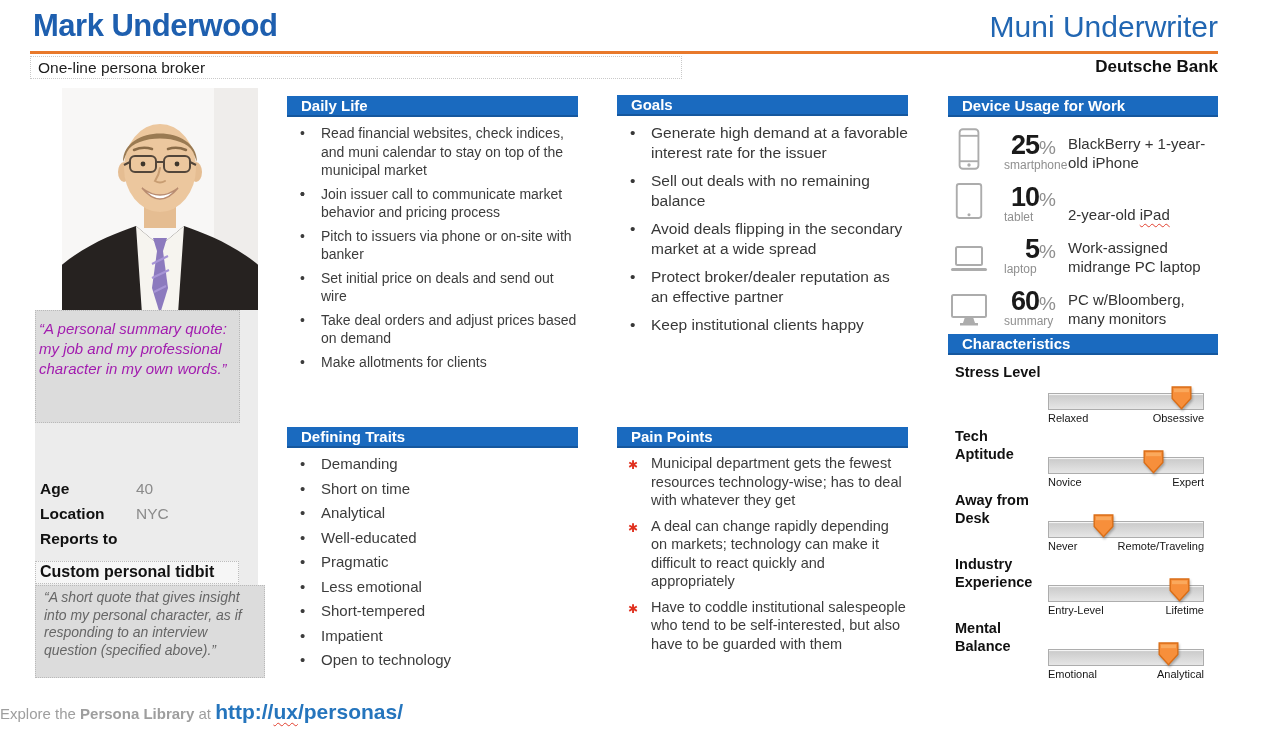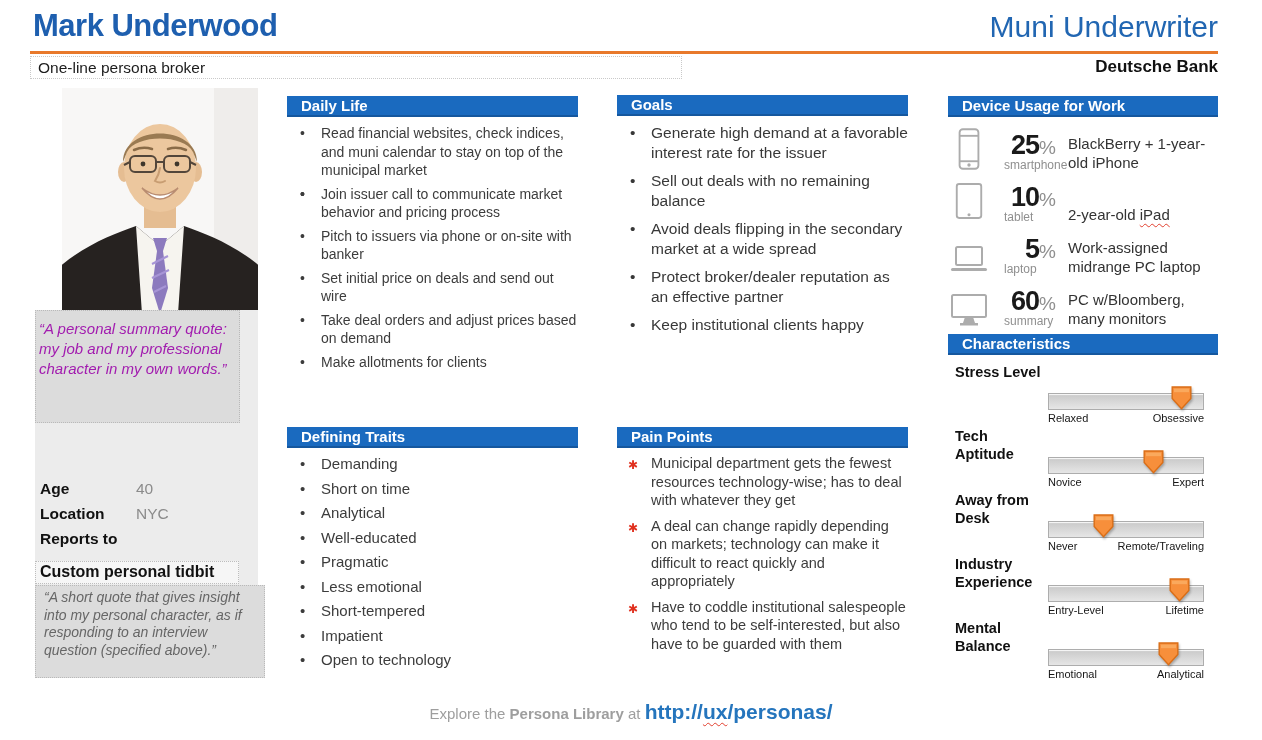--- a/index.html
+++ b/index.html
@@ -61,21 +61,21 @@
   .slider-row{position:relative;height:41px;margin-bottom:23px;}
   .slabel{position:absolute;left:7px;top:1px;width:92px;font-weight:bold;font-size:14.5px;line-height:17.5px;color:#111;}
   .strack-wrap{position:absolute;left:100px;top:14px;width:156px;margin-top:16px;}
   .strack{height:15px;background:linear-gradient(#c9c9c9,#e6e6e6);border:1px solid #adadad;
           box-shadow:inset 0 1px 1px rgba(255,255,255,.9);}
   .smarker{position:absolute;top:-7px;filter:drop-shadow(1px 2px 1px rgba(0,0,0,.25));}
   .send{position:absolute;top:19px;font-size:11px;color:#161616;white-space:nowrap;}
   .sleft{left:0;} .sright{right:0;padding-left:41px;}
 
   
-  .footer{left:0;right:0;top:700px;text-align:center;}
+  .footer{left:0;right:0;top:700px;text-align:left;}
   .f-gray{color:#9e9e9e;font-size:15px;}
   .f-bold{font-weight:bold;}
   .f-url{color:#2575bd;font-weight:bold;font-size:21px;}
   .squiggle{text-decoration:underline;text-decoration-style:wavy;text-decoration-color:#e2402f;
             text-decoration-thickness:1px;text-underline-offset:3px;}
 </style>
 </head>
 <body>
 
 <div class="page">

